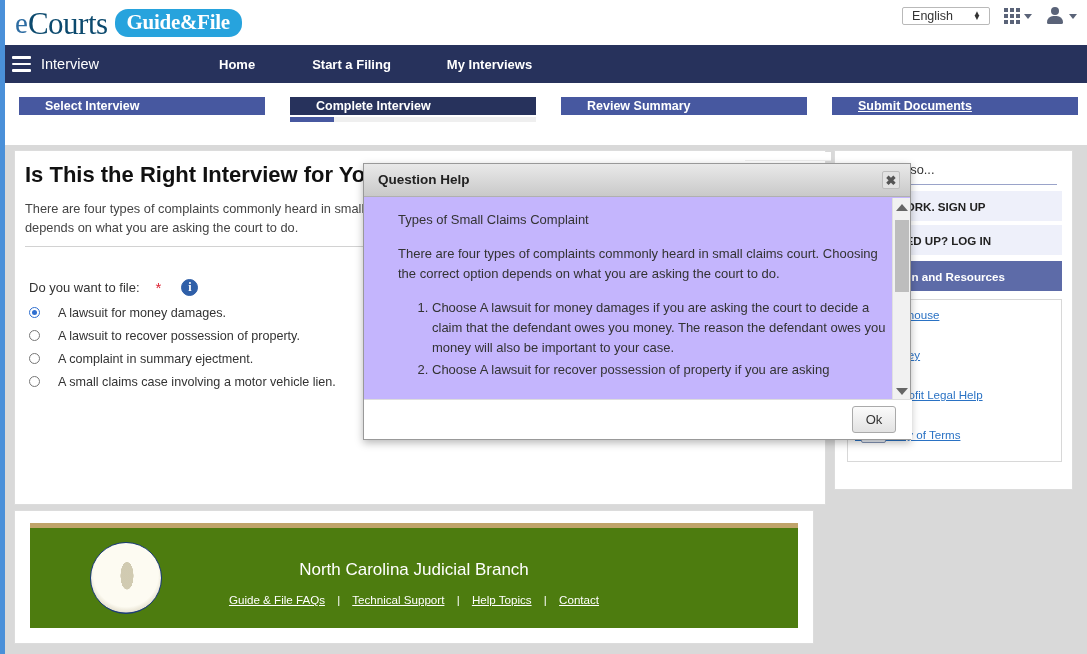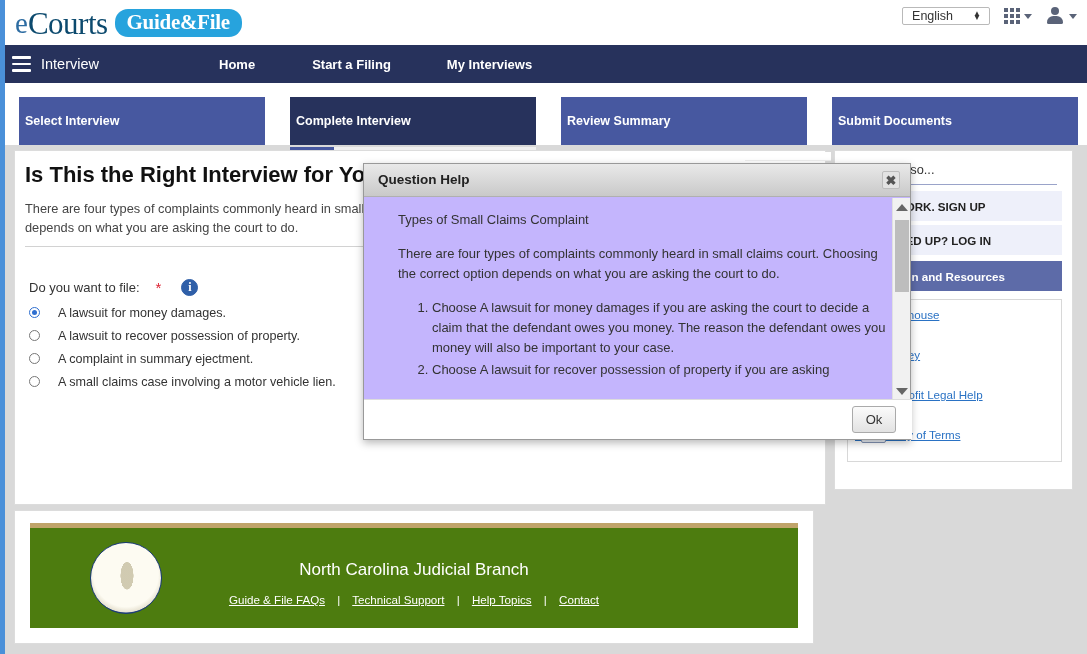--- a/index.html
+++ b/index.html
@@ -54,29 +54,29 @@
   .burger span { display:block; height:2.5px; background:#fff; margin-bottom:4px; border-radius:1px;}
   .nav-title { position:absolute; left:41px; top:11px; font-size:14.5px; color:#fff;}
   .nav-links { position:absolute; left:200px; top:0; height:38px; display:flex; align-items:center; }
   .nav-links a { color:#fff; font-size:13px; font-weight:bold; text-decoration:none; cursor:pointer; }
   .nav-links a:nth-child(1){ margin-left:19px;}
   .nav-links a:nth-child(2){ margin-left:57px;}
   .nav-links a:nth-child(3){ margin-left:56px;}
 
   
   .steps { position:absolute; left:0; top:83px; width:1087px; height:62px; background:#fff; }
-  .step { position:absolute; top:14px; height:48px; background:#4758a0; color:#fff;
-          font-size:12.5px; font-weight:bold; display:flex; align-items:center; padding-left:6px; cursor:pointer;}
+  .step { position:absolute; top:14px; height:18px; background:#4758a0; color:#fff;
+          font-size:12.5px; font-weight:bold; display:flex; align-items:center; padding-left:26px; cursor:pointer;}
   .step.active { background:#27325c; }
   .step-bar { position:absolute; bottom:-7px; left:0; height:5px; width:100%; background:#efefef; }
   .step-bar i { display:block; height:5px; background:#4758a0; }
   #step0 { left:19px;  width:246px; }
   #step1 { left:290px; width:246px; }
   #step2 { left:561px; width:246px; }
-  #step3 { left:832px; width:246px; }
+  #step3 { left:832px; width:246px;text-decoration:underline; }
 
   
   .card {
     position:absolute; left:14px; top:150px; width:812px; height:355px;
     background:#fff; border:1px solid #dcdcdc;
   }
   .q-title { position:absolute; left:10px; top:11px; font-size:22px; font-weight:bold; color:#111; }
   .q-desc { position:absolute; left:10px; top:48px; width:620px; font-size:12.8px; color:#444; line-height:19px;}
   .hr-solid { position:absolute; left:10px; top:95px; width:792px; border-top:1px solid #d2d2d2;}
   .q-label { position:absolute; left:14px; top:128px; font-size:13px; color:#333; display:flex; align-items:center; gap:16px;}

